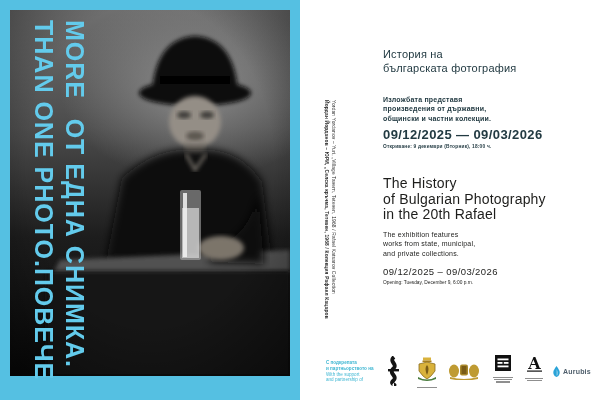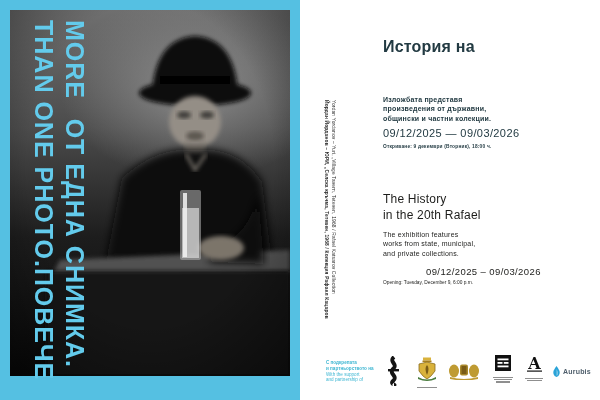--- a/index.html
+++ b/index.html
@@ -9,28 +9,28 @@
   .poster{position:absolute;left:0;top:0;width:300px;height:400px;background:#55c0e2;}
   .photo{position:absolute;left:10px;top:10px;width:280px;height:366px;background:#181818;overflow:hidden;}
   .vcol{position:absolute;top:20px;width:348px;height:27px;transform-origin:0 0;transform:rotate(90deg);
         display:flex;justify-content:space-between;align-items:center;
         color:#63cbec;font-weight:700;font-size:25px;letter-spacing:1px;white-space:nowrap;line-height:27px;}
   .vcol--outer{left:57px;}
   .vcol--inner{left:88px;}
   
   .right{position:absolute;left:300px;top:0;width:300px;height:400px;background:#ffffff;}
   .txt{position:absolute;left:83px;color:#223a42;}
-  .bg-title{top:40px;font-size:16px;font-weight:700;line-height:13.5px;letter-spacing:.2px;}
+  .bg-title{top:48px;font-size:11px;font-weight:400;line-height:13.5px;letter-spacing:.2px;}
   .bg-body{top:95px;font-size:7px;font-weight:700;line-height:9.4px;letter-spacing:.2px;}
-  .bg-dates{top:127px;font-size:11px;font-weight:400;letter-spacing:.4px;}
+  .bg-dates{top:127px;font-size:13px;font-weight:700;letter-spacing:.4px;}
   .bg-open{top:144px;font-size:4.8px;font-weight:700;letter-spacing:.2px;}
   .en{color:#1d1d1b;}
-  .en-title{top:192px;font-size:12px;font-weight:400;line-height:15.5px;letter-spacing:.2px;}
+  .en-title{top:176px;font-size:14px;font-weight:400;line-height:15.5px;letter-spacing:.2px;}
   .en-body{top:230px;font-size:7px;font-weight:400;line-height:9.4px;letter-spacing:.2px;}
-  .en-dates{top:266px;font-size:9.5px;font-weight:400;letter-spacing:.4px;margin-left:43px;}
+  .en-dates{top:266px;font-size:9.5px;font-weight:400;letter-spacing:.4px;}
   .en-open{top:280px;font-size:4.8px;font-weight:400;}
   
   .credit{position:absolute;top:100px;transform-origin:0 0;transform:rotate(90deg);
           white-space:nowrap;font-size:4.8px;color:#2b2b2b;letter-spacing:.2px;}
   .credit--bg{left:29px;font-weight:700;}
   .credit--en{left:36px;font-weight:400;}
   
   .support{position:absolute;left:26px;top:360px;font-size:4.6px;line-height:5.8px;color:#3db6d2;}
   .support .b{font-weight:700;}
   .logo{position:absolute;}
@@ -114,31 +114,33 @@
     </div>
   </div>
 
   <div class="right">
 
     <span class="credit credit--bg">Йордан Йорданов – ЮРИ, „Селска кръчма, Тетевен, 1968 / Колекция Рафаел Кацаров</span>
     <span class="credit credit--en">Yordan Yordanov – Yuri, „Village Tavern, Teteven, 1968 / Rafael Katsarov Collection</span>
 
     <div class="txt bg-title">
       <div>История на</div>
+      <div>българската фотография</div>
     </div>
     <div class="txt bg-body">
       <div>Изложбата представя</div>
       <div>произведения от държавни,</div>
       <div>общински и частни колекции.</div>
     </div>
     <div class="txt bg-dates">09/12/2025 — 09/03/2026</div>
     <div class="txt bg-open">Откриване: 9 декември (Вторник), 18:00 ч.</div>
 
     <div class="txt en en-title">
       <div>The History</div>
+      <div>of Bulgarian Photography</div>
       <div>in the 20th Rafael</div>
     </div>
     <div class="txt en en-body">
       <div>The exhibition features</div>
       <div>works from state, municipal,</div>
       <div>and private collections.</div>
     </div>
     <div class="txt en en-dates">09/12/2025 – 09/03/2026</div>
     <div class="txt en en-open">Opening: Tuesday, December 9, 6:00 p.m.</div>
 

